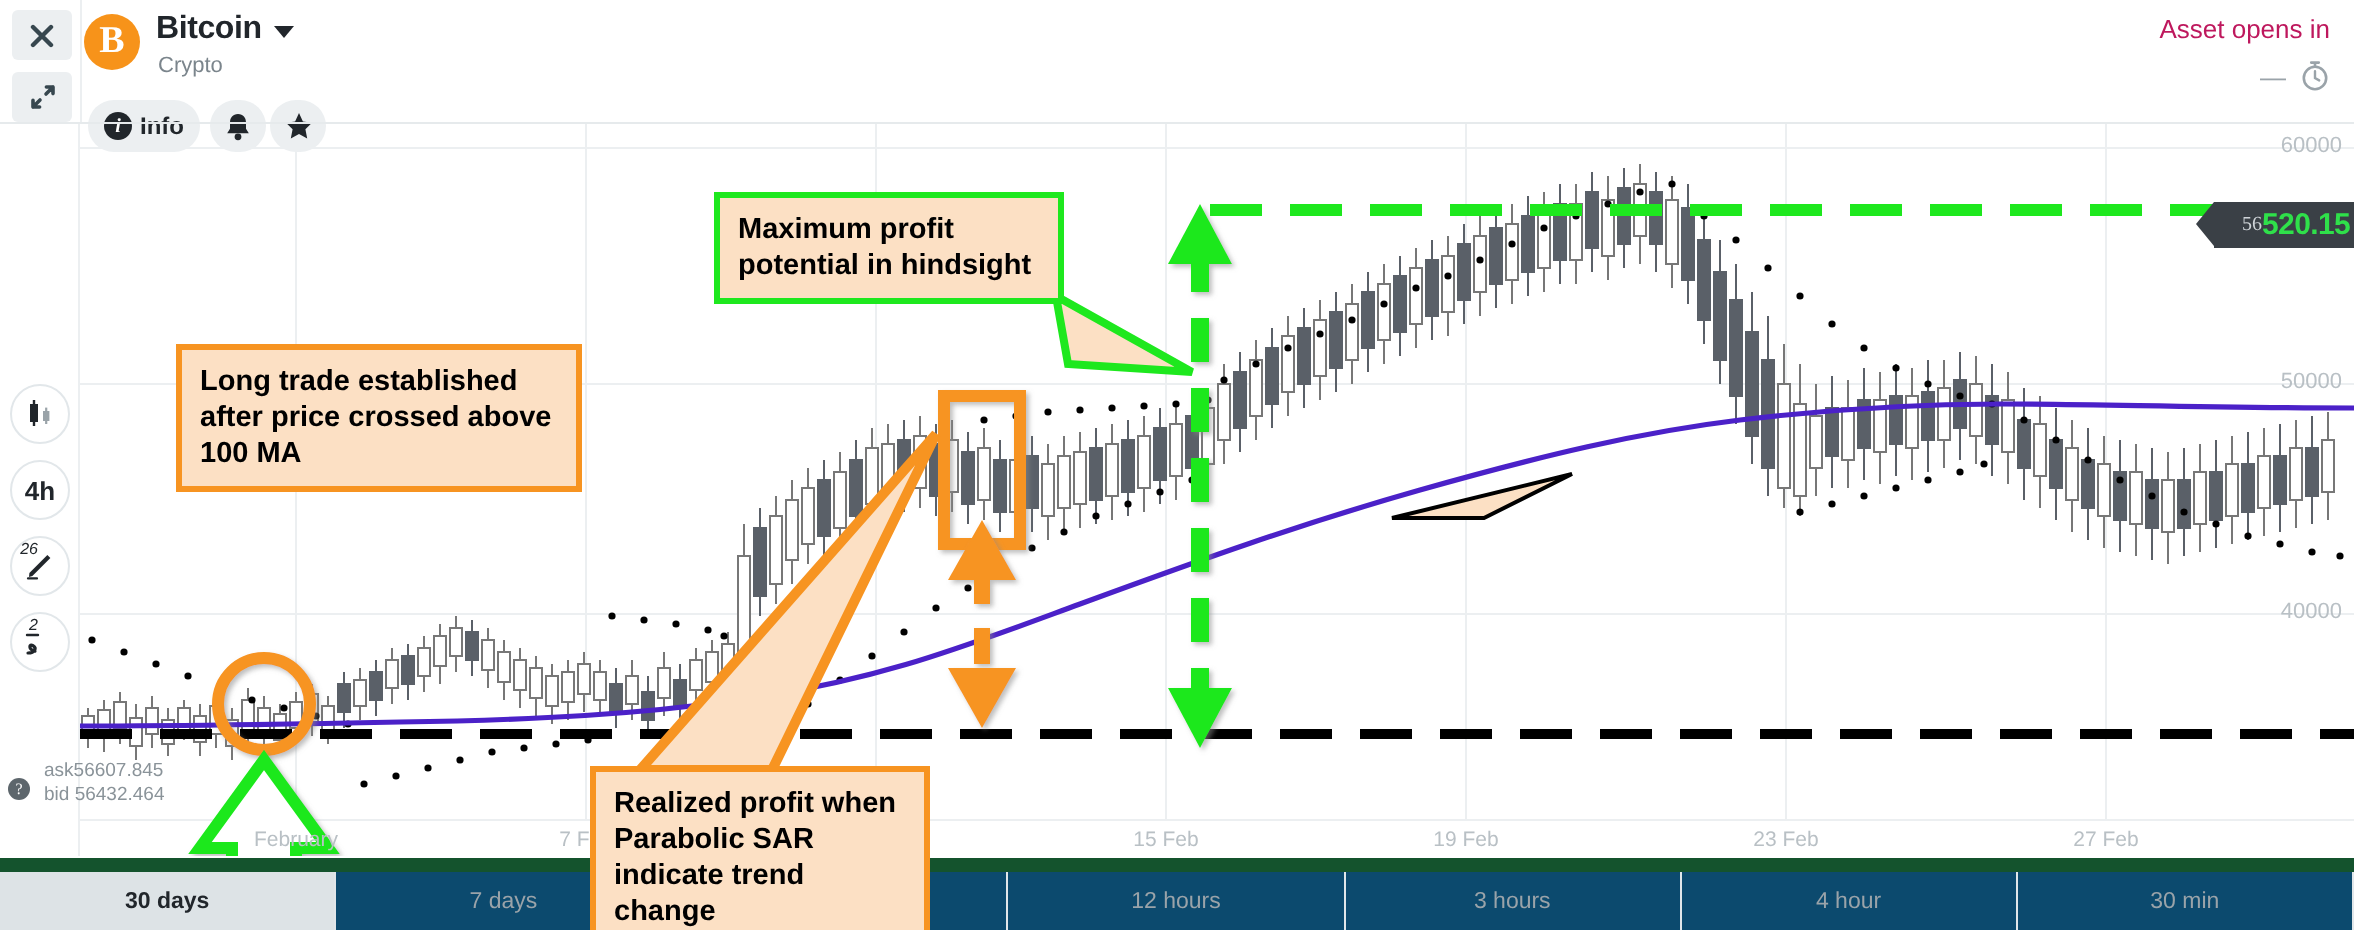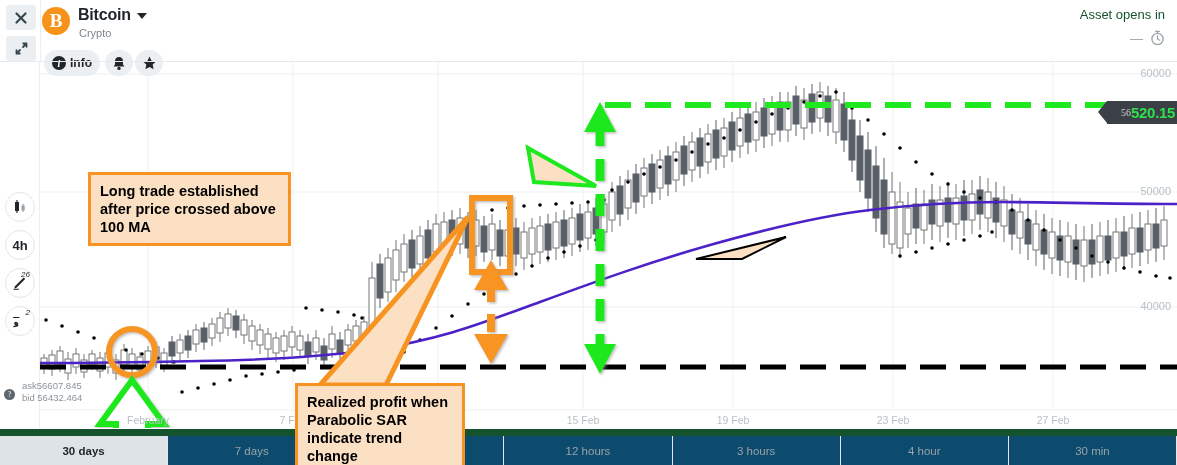--- a/index.html
+++ b/index.html
@@ -52,21 +52,21 @@
   .pill.info { left: 44px; top: 50px; width: 56px; gap: 4px; }
   .pill.bell { left: 105px; top: 50px; width: 28px; }
   .pill.star { left: 135px; top: 50px; width: 28px; }
   .pill .dotico {
     width: 14px; height: 14px; border-radius: 50%; background: #21262b; color: #fff;
     font-size: 10px; display: flex; align-items: center; justify-content: center;
     font-family: "Liberation Serif", serif; font-style: italic; font-weight: bold;
   }
   .asset-opens {
     position: absolute; right: 12px; top: 7px;
-    font-size: 13px; color: #14532d;
+    font-size: 13px; color: #be185d;
   }
   .asset-opens-val {
     position: absolute; right: 12px; top: 30px;
     font-size: 13px; color: #9aa3a9;
     display: flex; align-items: center; gap: 7px; justify-content: flex-end;
   }
   .hdr-divider {
     position: absolute; left: 0; top: 61px; width: 1177px; height: 1px; background: #e6eaec;
   }
   .hdr-vline {
@@ -78,21 +78,21 @@
     position: absolute; left: 0; top: 62px; width: 40px; height: 366px;
     background: #fff; z-index: 25; border-right: 1px solid #eceff1;
   }
   .tool {
     position: absolute; left: 5px; width: 30px; height: 30px;
     border-radius: 50%; background: #fff; border: 1px solid #e2e7ea;
     display: flex; align-items: center; justify-content: center;
     font-size: 12px; font-weight: bold; color: #21262b;
   }
   .tool .badge {
-    position: absolute; top: 1px; right: 4px; font-size: 8px; color: #21262b; font-weight: normal; font-style: italic;
+    position: absolute; top: 1px; right: 15px; font-size: 8px; color: #21262b; font-weight: normal; font-style: italic;
   }
   .tool-candle { top: 130px; }
   .tool-tf { top: 168px; font-size: 13px; }
   .tool-pencil { top: 206px; }
   .tool-squig { top: 244px; }
 
   .bidask {
     position: absolute; left: 13px; top: 380px; z-index: 26;
     font-size: 9.5px; color: #8a9399; line-height: 12px; white-space: nowrap;
   }
@@ -629,20 +629,23 @@
   <div class="price-badge" style="left:1107px; top:101px;">
     <span class="small">56</span>
     <span class="big">520.15</span>
 
   </div>
 
   <div class="callout" style="left:88px; top:172px; width:203px;">
     <span>Long trade established after price crossed above 100 MA</span>
   </div>
 
+  <div class="callout green" style="left:357px; top:96px; width:175px;">
+    <span>Maximum profit potential in hindsight</span>
+  </div>
   <svg style="position:absolute; left:524px; top:138px; z-index:39;" width="80" height="60" viewBox="0 0 80 60">
     <path d="M4 10 L72 48 L10 44 Z" fill="#fce0c4" stroke="#1ee81e" stroke-width="4"></path>
   </svg>
 
   <svg style="position:absolute; left:676px; top:225px; z-index:39;" width="120" height="40" viewBox="0 0 120 40">
     <path d="M20 34 L110 12 L66 34 Z" fill="#fce0c4" stroke="#000" stroke-width="2"></path>
   </svg>
 
   <div class="callout" style="left:295px; top:383px; width:170px;">
     <span>Realized profit when Parabolic SAR indicate trend change</span>

